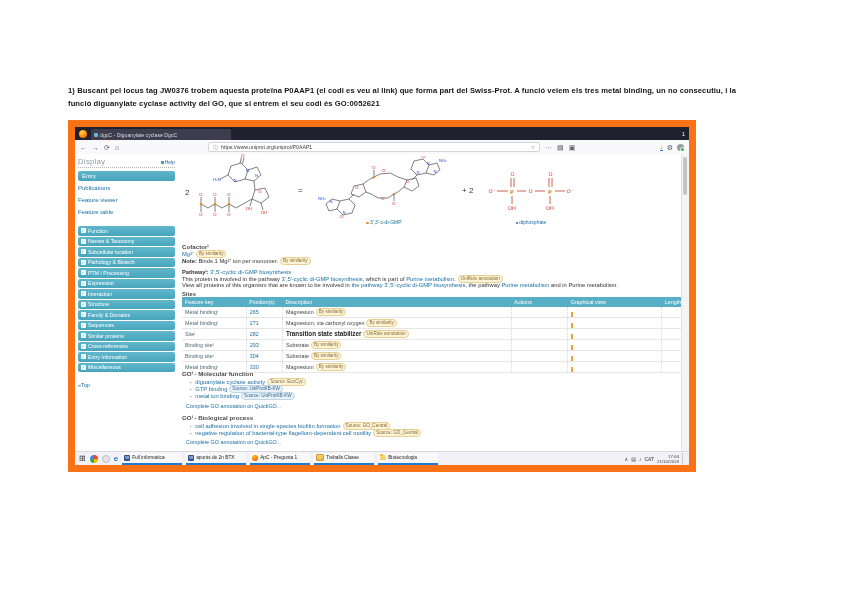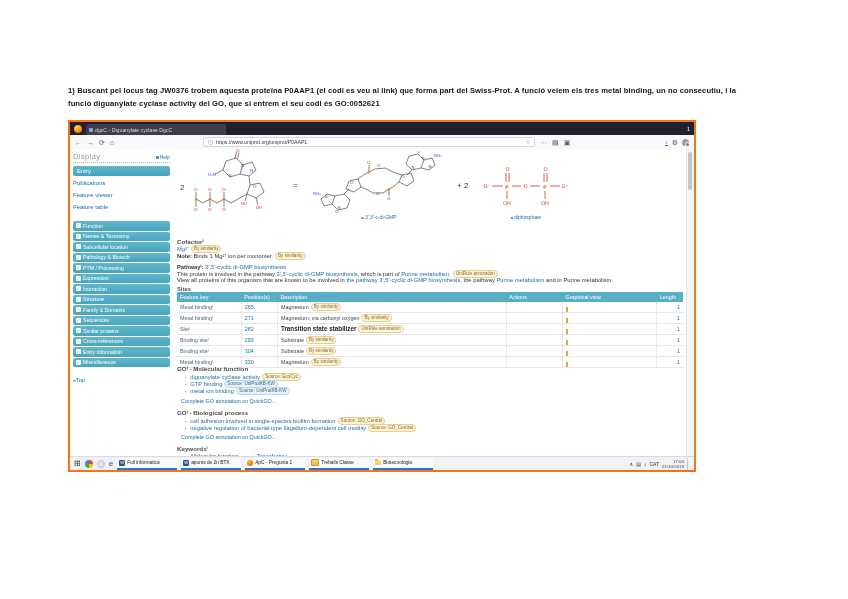--- a/index.html
+++ b/index.html
@@ -2,21 +2,21 @@
 <html><head>
 <meta charset="utf-8">
 <style>
   html,body{margin:0;padding:0;background:#fff;}
   #canvas{position:relative;width:848px;height:599px;background:#fff;overflow:hidden;
           font-family:"Liberation Sans",sans-serif;-webkit-font-smoothing:antialiased;}
   .para{position:absolute;left:68px;top:84px;width:680px;font-size:7.6px;font-weight:700;
         color:#151515;line-height:13px;letter-spacing:.1px;}
 
   
-  #frame{position:absolute;left:68px;top:120px;width:628px;height:352px;border:2px solid #f97316;
+  #frame{position:absolute;left:68px;top:120px;width:628px;height:352px;border:7px solid #f97316;
          box-sizing:border-box;background:#fff;}
   .titlebar{height:13px;background:#21202e;display:flex;align-items:center;padding:0 4px;gap:4px;}
   .fficon{width:8px;height:8px;border-radius:50%;flex:none;
           background:radial-gradient(circle at 35% 30%,#ffd54f,#ff8f00 55%,#e65100);}
   .tab{height:11px;margin-top:2px;width:134px;background:#3e3d4d;border-radius:2px 2px 0 0;
        display:flex;align-items:center;gap:2px;padding:0 3px;color:#d9d9e0;font-size:5.2px;
        overflow:hidden;white-space:nowrap;}
   .favicon{width:4px;height:4px;background:#6ab7d8;border-radius:1px;flex:none;}
   .tb-badge{margin-left:auto;color:#fff;font-size:5.5px;}
   .navbar{height:14px;background:#f9f9fb;border-bottom:1px solid #dcdce1;display:flex;

